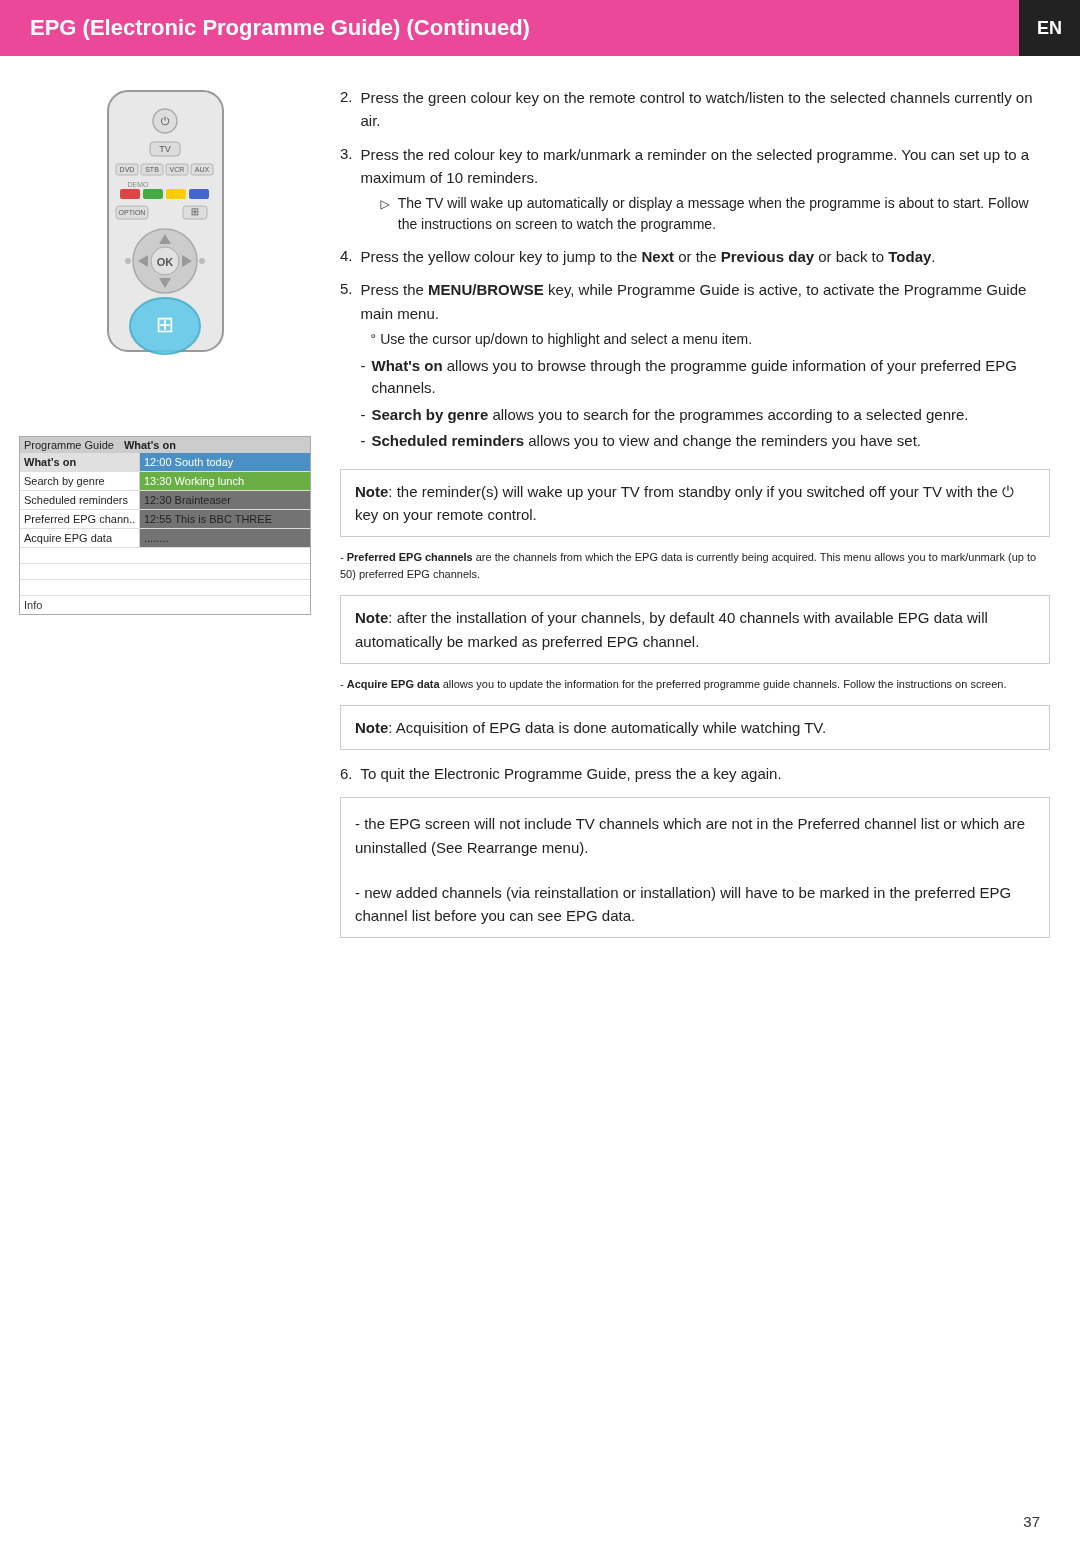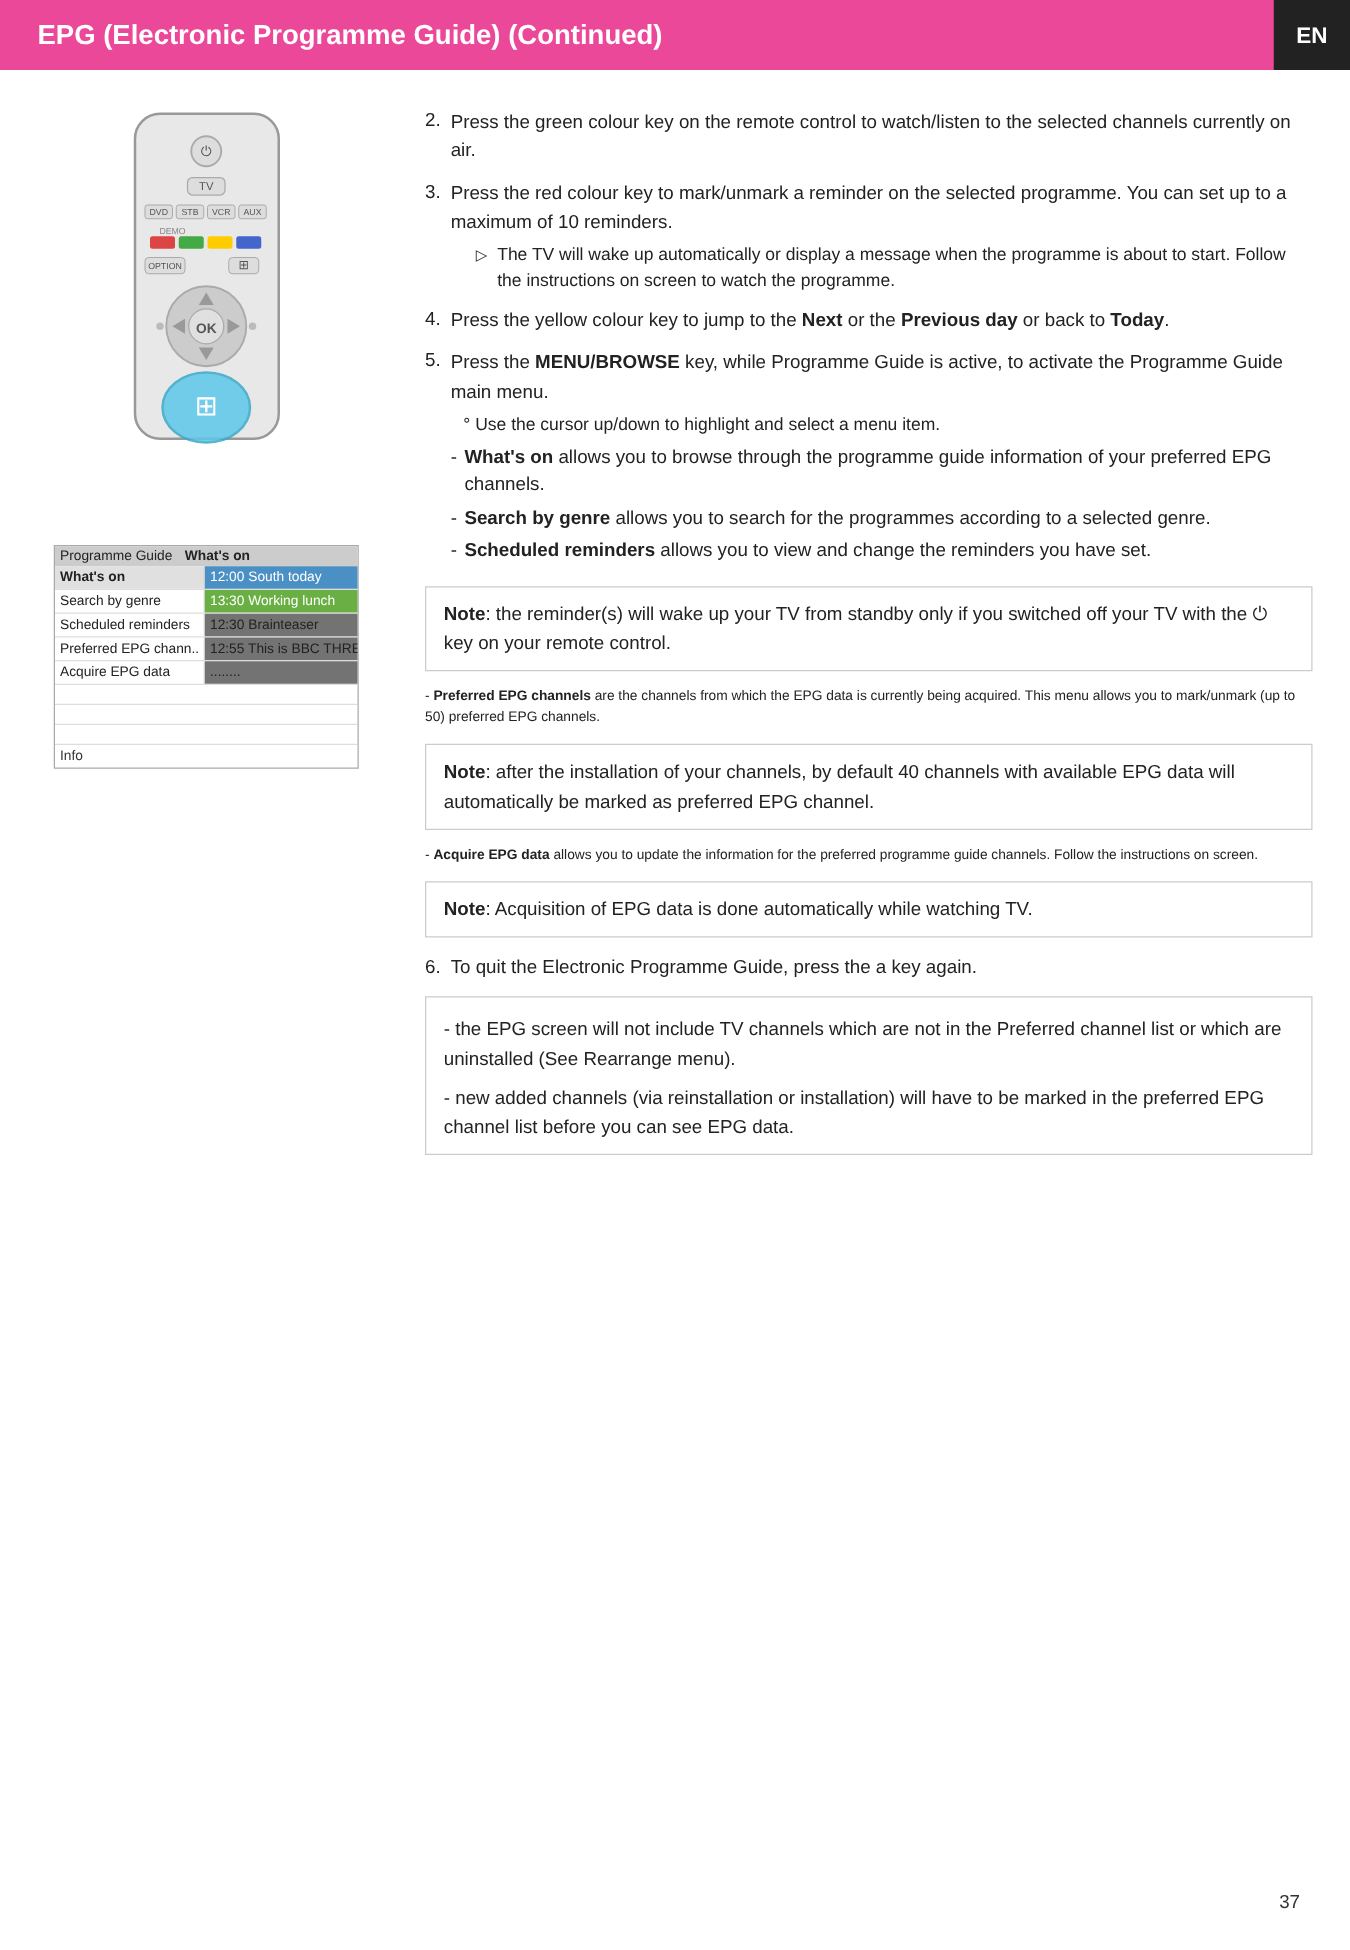--- a/index.html
+++ b/index.html
@@ -50,21 +50,21 @@
     .left-col {
       width: 290px;
       flex-shrink: 0;
       display: flex;
       flex-direction: column;
       align-items: center;
     }
 
     
     .epg-screen {
-      width: 244px;
+      width: 292px;
       border: 1.5px solid #aaa;
       margin-top: 30px;
       font-size: 12px;
     }
     .epg-screen-header {
       display: flex;
       background: #ccc;
       font-size: 11px;
       padding: 2px 4px;
       gap: 10px;
@@ -393,19 +393,19 @@
       <span class="bold">Note</span><span>: Acquisition of EPG data is done automatically while watching TV.</span>
     </div>
 
     <div style="display:flex;gap:8px;margin:10px 0;font-size:15px;line-height:1.55;">
       <span>6.</span>
       <span>To quit the Electronic Programme Guide, press the a key again.</span>
     </div>
 
     <div class="tips-box">
       <p style="margin-top:4px;">- the EPG screen will not include TV channels which are not in the Preferred channel list or which are uninstalled (See Rearrange menu).</p>
-      <p style="margin-top:8px;">- new added channels (via reinstallation or installation) will have to be marked in the preferred EPG channel list before you can see EPG data.</p>
+      <p style="margin-top:22px;">- new added channels (via reinstallation or installation) will have to be marked in the preferred EPG channel list before you can see EPG data.</p>
     </div>
 
   </div>
 </div>
 
 <div class="page-number">37</div>
 
 </body></html>

